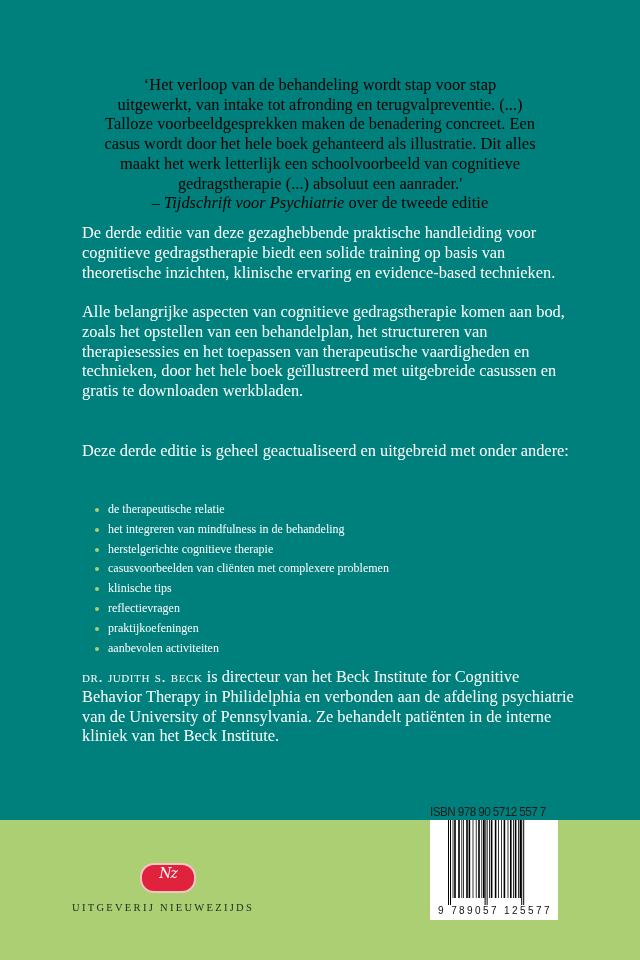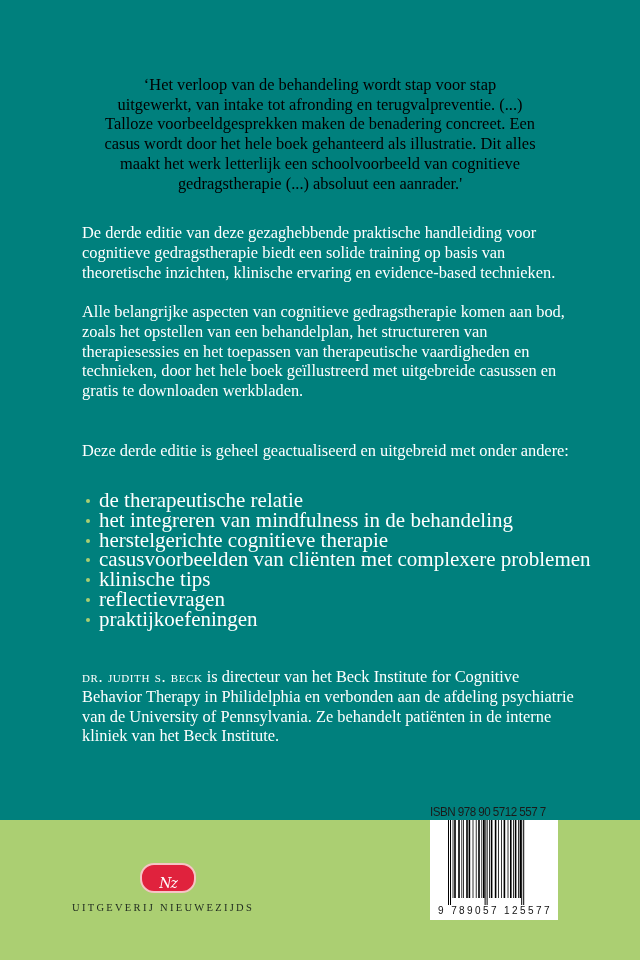--- a/index.html
+++ b/index.html
@@ -22,22 +22,22 @@
 
   .body-text {
     position: absolute; left: 82px; width: 500px; color: #ffffff;
     font-family: "Liberation Serif", serif; font-size: 16.4px; line-height: 19.8px;
   }
   .p1 { top: 223px; }
   .p2 { top: 302px; }
   .p3 { top: 441px; }
 
   ul.features {
-    position: absolute; left: 82px; top: 488px; margin: 3px; padding: 0; list-style: none;
-    color: #ffffff; font-family: "Liberation Serif", serif; font-size: 21px; line-height: 19.8px;
+    position: absolute; left: 82px; top: 488px; margin: 12px; padding: 0; list-style: none;
+    color: #ffffff; font-family: "Liberation Serif", serif; font-size: 12px; line-height: 19.8px;
   }
   ul.features li { position: relative; padding-left: 14px; white-space: nowrap; }
   ul.features li .bullet {
     position: absolute; left: 1px; top: 8px; width: 4px; height: 4px; border-radius: 50%;
     background: #abcf72;
   }
 
   .bio {
     position: absolute; left: 82px; top: 667px; width: 500px; color: #ffffff;
     font-family: "Liberation Serif", serif; font-size: 16.4px; line-height: 19.8px;
@@ -53,21 +53,21 @@
   .barcode-bars { position: absolute; left: 18px; top: 0; width: 100px; height: 85px; }
   .barcode-digits {
     position: absolute; left: 8px; top: 85px; width: 115px;
     font-family: "Liberation Sans", sans-serif; font-size: 10px; color: #111; letter-spacing: 2.4px;
     white-space: nowrap;
   }
 
   .logo-badge {
     position: absolute; left: 140px; top: 863px; width: 56px; height: 30px;
     background: #e0223d; border-radius: 14px; border: 2px solid #f5c5c5;
-    box-sizing: border-box; display: flex; align-items: flex-end; justify-content: center;
+    box-sizing: border-box; display: flex; align-items: flex-start; justify-content: center;
   }
   .logo-badge span {
     color: #ffffff; font-family: "DejaVu Serif", serif; font-style: italic; font-size: 14px; letter-spacing: -1px;
   }
   .publisher {
     position: absolute; left: 72px; top: 902px;
     font-family: Liberation Serif, serif; font-size: 10.5px; letter-spacing: 2.3px; color: #1f2a1f;
     white-space: nowrap;
   }
 </style>
@@ -78,34 +78,36 @@
   <div class="teal"></div>
   <div class="green"></div>
 
   <div class="quote">
     <div>‘Het verloop van de behandeling wordt stap voor stap</div>
     <div>uitgewerkt, van intake tot afronding en terugvalpreventie. (...)</div>
     <div>Talloze voorbeeldgesprekken maken de benadering concreet. Een</div>
     <div>casus wordt door het hele boek gehanteerd als illustratie. Dit alles</div>
     <div>maakt het werk letterlijk een schoolvoorbeeld van cognitieve</div>
     <div>gedragstherapie (...) absoluut een aanrader.'</div>
+    <span class="src"><span>– </span><em>Tijdschrift voor Psychiatrie</em><span> over de tweede editie</span></span>
   </div>
 
   <p class="body-text p2" style="margin:0">Alle belangrijke aspecten van cognitieve gedragstherapie komen aan bod, zoals het opstellen van een behandelplan, het structureren van therapiesessies en het toepassen van therapeutische vaardigheden en technieken, door het hele boek geïllustreerd met uitgebreide casussen en gratis te downloaden werkbladen.</p>
   <p class="body-text p1" style="margin:0">De derde editie van deze gezaghebbende praktische handleiding voor cognitieve gedragstherapie biedt een solide training op basis van theoretische inzichten, klinische ervaring en evidence-based technieken.</p>
   <p class="body-text p3" style="margin:0">Deze derde editie is geheel geactualiseerd en uitgebreid met onder andere:</p>
 
   <ul class="features">
     <li><span class="bullet"></span><span>de therapeutische relatie</span></li>
     <li><span class="bullet"></span><span>het integreren van mindfulness in de behandeling</span></li>
     <li><span class="bullet"></span><span>herstelgerichte cognitieve therapie</span></li>
     <li><span class="bullet"></span><span>casusvoorbeelden van cliënten met complexere problemen</span></li>
     <li><span class="bullet"></span><span>klinische tips</span></li>
     <li><span class="bullet"></span><span>reflectievragen</span></li>
     <li><span class="bullet"></span><span>praktijkoefeningen</span></li>
+    <li><span class="bullet"></span><span>aanbevolen activiteiten</span></li>
   </ul>
 
   <p class="bio" style="margin:0"><span class="name">Dr. Judith S. Beck</span><span> is directeur van het Beck Institute for Cognitive Behavior Therapy in Philidelphia en verbonden aan de afdeling psychiatrie van de University of Pennsylvania. Ze behandelt patiënten in de interne kliniek van het Beck Institute.</span></p>
 
   <div class="isbn-label">ISBN 978 90 5712 557 7</div>
   <div class="barcode-box">
     <svg class="barcode-bars" id="barcode-svg" viewBox="0 0 100 85" preserveAspectRatio="none">
         <rect x="0" y="0" width="1" height="85" fill="#000"></rect>
         <rect x="2" y="0" width="1" height="85" fill="#000"></rect>
         <rect x="4.6" y="0" width="0.8" height="78" fill="#000"></rect>

